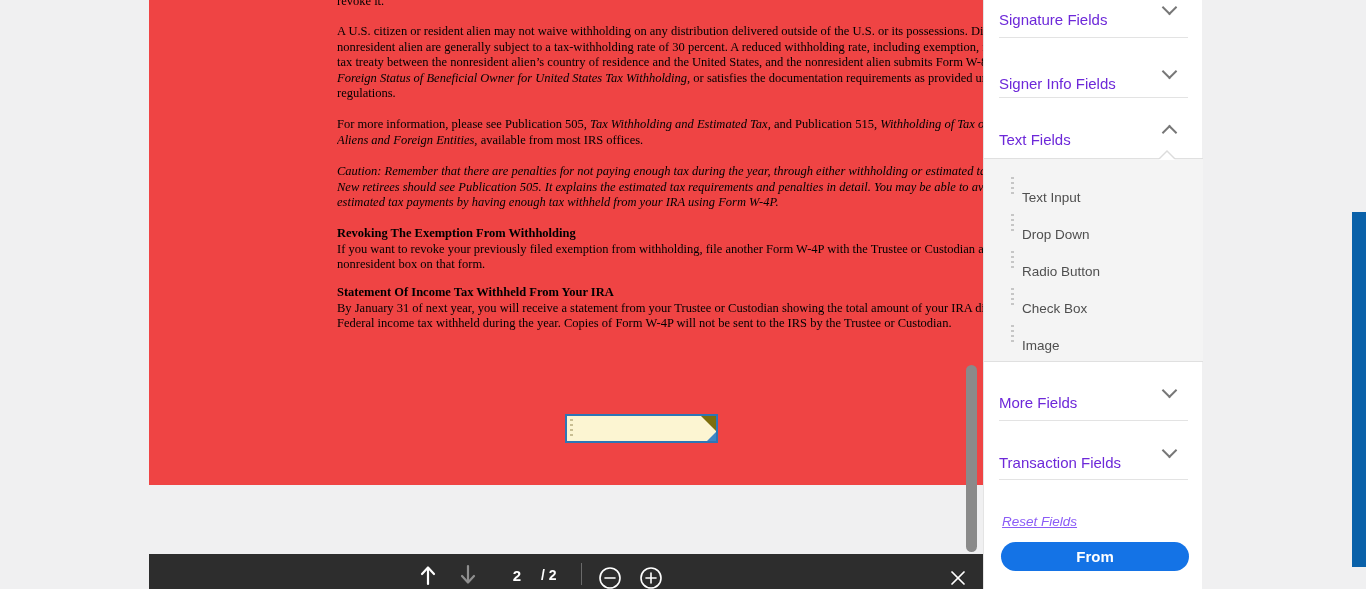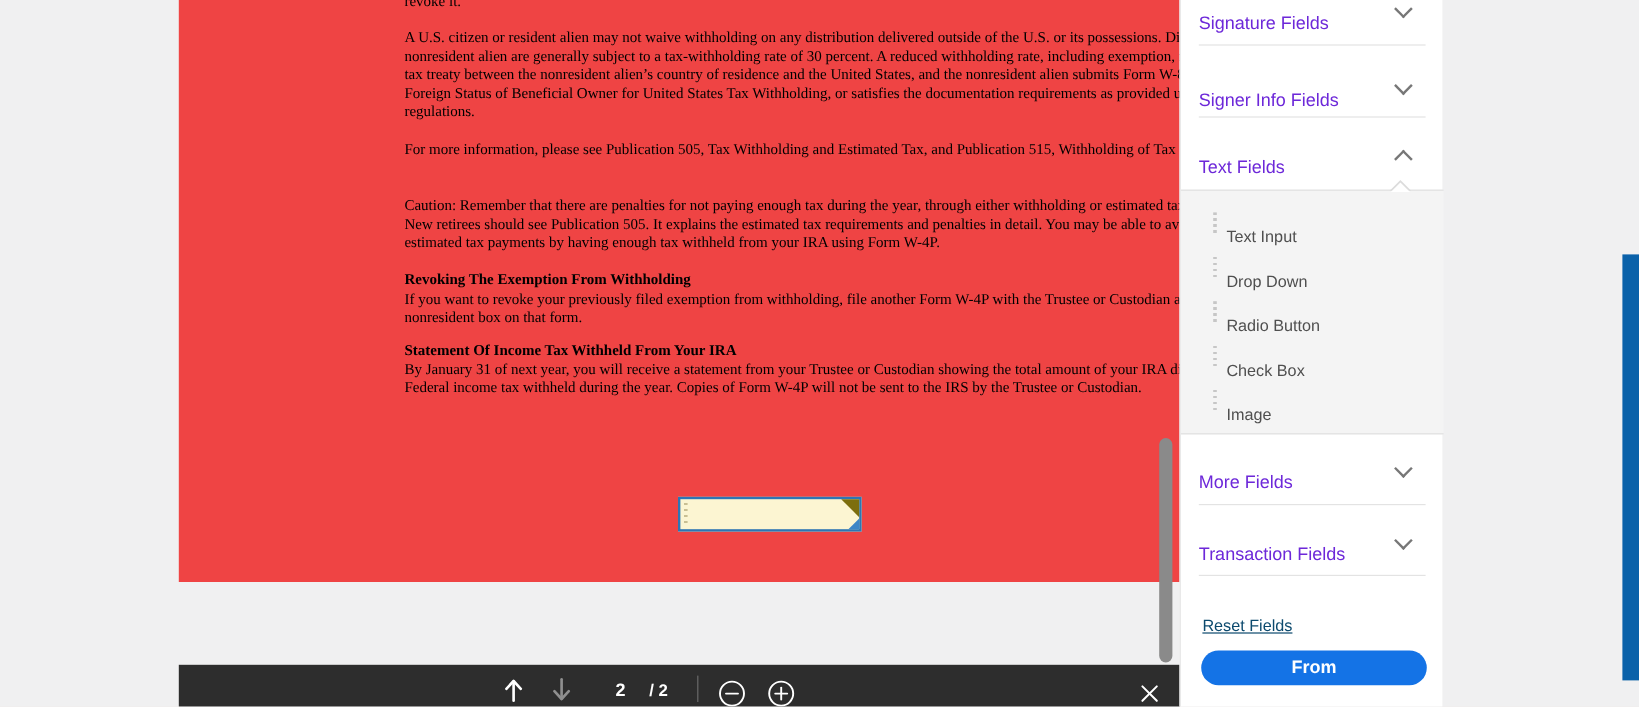--- a/index.html
+++ b/index.html
@@ -4,21 +4,21 @@
 <style>
   html,body{margin:0;padding:0;background:#f0f0f1;font-family:"Liberation Sans",sans-serif;}
   .stage{position:relative;width:1366px;height:589px;overflow:hidden;background:#f0f0f1;}
 
   
   .page{position:absolute;left:149px;top:0;width:834px;height:485px;background:#ef4444;}
   .doc-text{position:absolute;left:188px;top:0;width:646px;height:589px;color:#000;
             font-family:"Liberation Serif",serif;font-size:12.5px;line-height:15.5px;}
   .para{position:absolute;left:0;width:646px;}
   .doc-line{white-space:nowrap;overflow:hidden;height:15.5px;}
-  .doc-line .it{}
+  .doc-line .it{font-style:italic;}
   .doc-line .bd{font-weight:bold;}
 
   
   .placed-field{position:absolute;left:565px;top:414px;width:149px;height:25px;
                 background:#fcf5d2;border:2px solid #2d76b5;cursor:move;}
   .field-handle{position:absolute;left:3px;top:3px;width:3px;height:19px;
                 background-image:repeating-linear-gradient(to bottom,#c9bf93 0 2px,transparent 2px 5px);}
   .field-fold{position:absolute;right:0;top:0;width:0;height:0;
               border-top:15px solid #7d6e0d;border-left:15px solid transparent;}
   .field-resize{position:absolute;right:0;bottom:0;width:0;height:0;
@@ -58,22 +58,22 @@
                border-left:9px solid transparent;border-right:9px solid transparent;
                border-bottom:9px solid #dcdcdc;}
   .notch-inner{position:absolute;top:-7px;right:28px;width:0;height:0;
                border-left:8px solid transparent;border-right:8px solid transparent;
                border-bottom:8px solid #ffffff;}
   .fld-list{position:absolute;left:0;top:9px;width:219px;}
   .fld-item{position:relative;height:37px;display:flex;align-items:flex-end;cursor:grab;}
   .item-handle{position:absolute;left:27px;top:9px;width:3px;height:19px;
                background-image:repeating-linear-gradient(to bottom,#c6c6c6 0 2px,transparent 2px 5px);}
   .fld-label{margin-left:38px;font-size:13.5px;color:#4f4f4f;}
-  .reset{position:absolute;left:18px;top:514px;font-size:13.5px;color:#0c4a6e;
-         text-decoration:underline;cursor:pointer;}
+  .reset{position:absolute;left:18px;top:514px;font-size:13.5px;color:#8b5cf6;
+         text-decoration:underline;cursor:pointer;font-style:italic;}
   .save{position:absolute;left:17px;top:542px;width:188px;height:29px;background:#1473e6;
         border:none;border-radius:15px;color:#fff;font-size:15px;font-weight:700;
         font-family:"Liberation Sans",sans-serif;cursor:pointer;}
 
   
   .win-scrollbar{position:absolute;left:1352px;top:212px;width:14px;height:355px;background:#0a61a9;}
 </style>
 </head>
 <body>
 
@@ -86,20 +86,21 @@
         </div>
         <div class="para" style="top: 24px;">
           <div class="doc-line"><span>A U.S. citizen or resident alien may not waive withholding on any distribution delivered outside of the U.S. or its possessions. Distributions to a</span></div>
           <div class="doc-line"><span>nonresident alien are generally subject to a tax-withholding rate of 30 percent. A reduced withholding rate, including exemption, may apply if there is a</span></div>
           <div class="doc-line"><span>tax treaty between the nonresident alien’s country of residence and the United States, and the nonresident alien submits Form W-8BEN, Certificate of</span></div>
           <div class="doc-line"><span class="it">Foreign Status of Beneficial Owner for United States Tax Withholding,</span><span> or satisfies the documentation requirements as provided under federal</span></div>
           <div class="doc-line"><span>regulations.</span></div>
         </div>
         <div class="para" style="top: 117px;">
           <div class="doc-line"><span>For more information, please see Publication 505, </span><span class="it">Tax Withholding and Estimated Tax,</span><span> and Publication 515, </span><span class="it">Withholding of Tax on Nonresident</span></div>
+          <div class="doc-line"><span class="it">Aliens and Foreign Entities,</span><span> available from most IRS offices.</span></div>
         </div>
         <div class="para" style="top: 164px;">
           <div class="doc-line"><span class="it">Caution: Remember that there are penalties for not paying enough tax during the year, through either withholding or estimated tax payments.</span></div>
           <div class="doc-line"><span class="it">New retirees should see Publication 505. It explains the estimated tax requirements and penalties in detail. You may be able to avoid quarterly</span></div>
           <div class="doc-line"><span class="it">estimated tax payments by having enough tax withheld from your IRA using Form W-4P.</span></div>
         </div>
         <div class="para" style="top: 226px; font-family: Liberation Serif, serif;">
           <div class="doc-line"><span class="bd">Revoking The Exemption From Withholding</span></div>
           <div class="doc-line"><span>If you want to revoke your previously filed exemption from withholding, file another Form W-4P with the Trustee or Custodian and check the</span></div>
           <div class="doc-line"><span>nonresident box on that form.</span></div>

